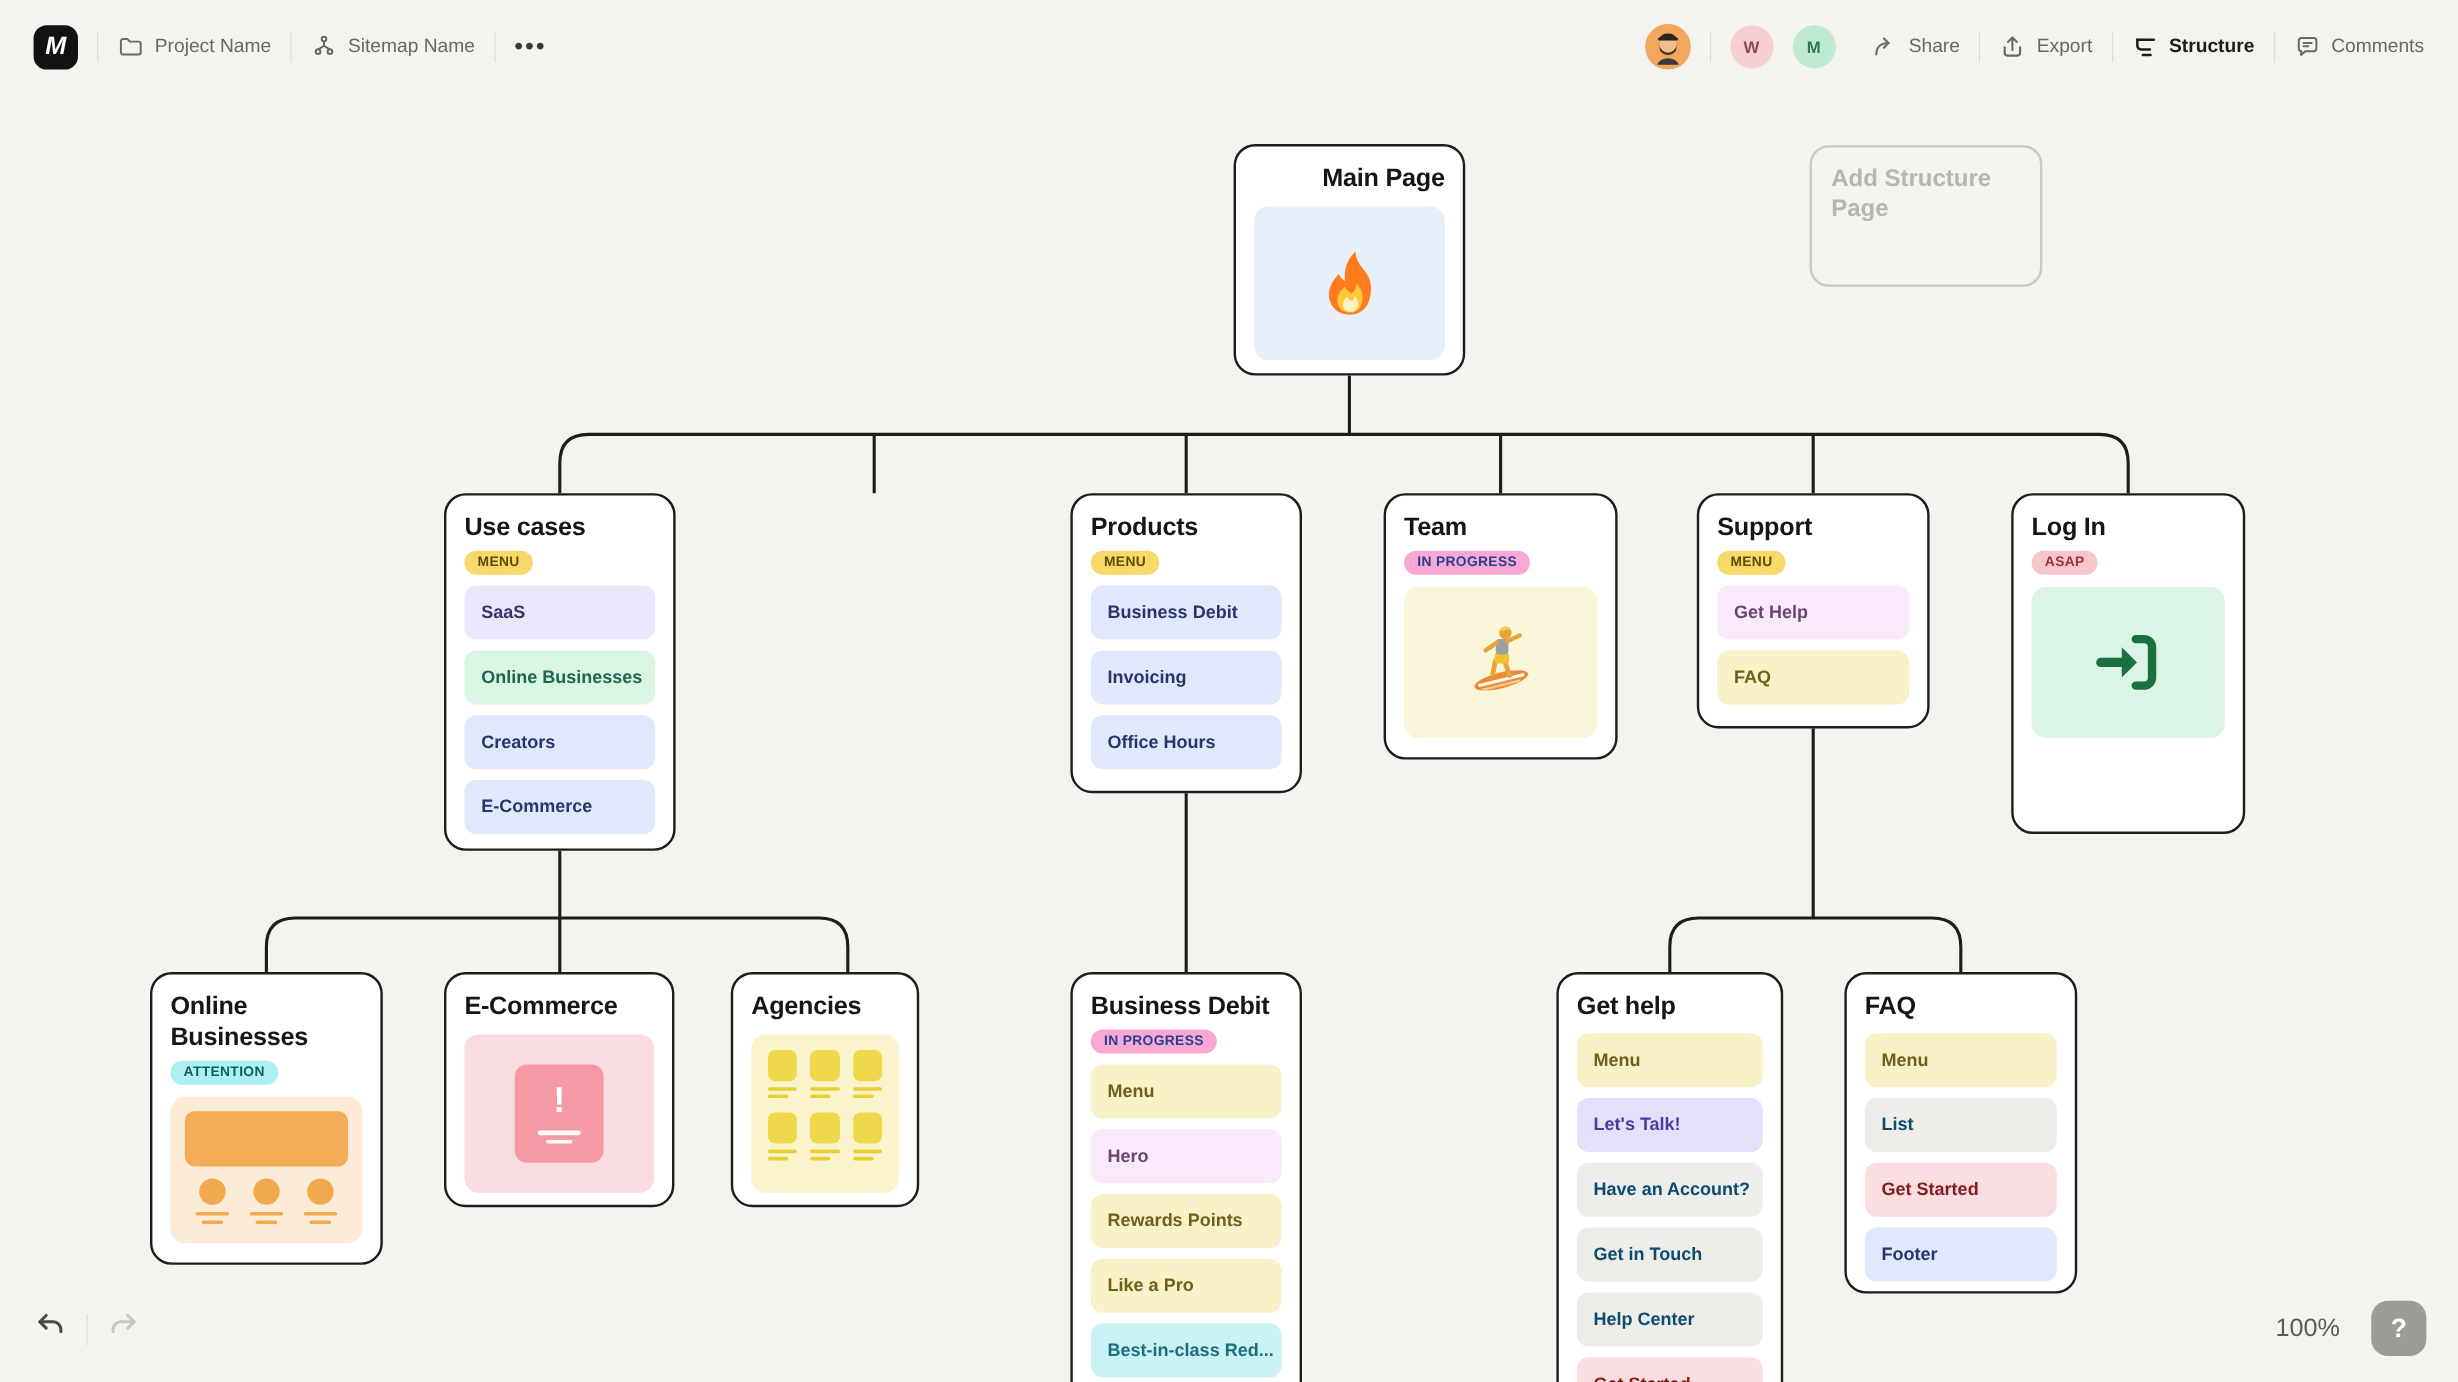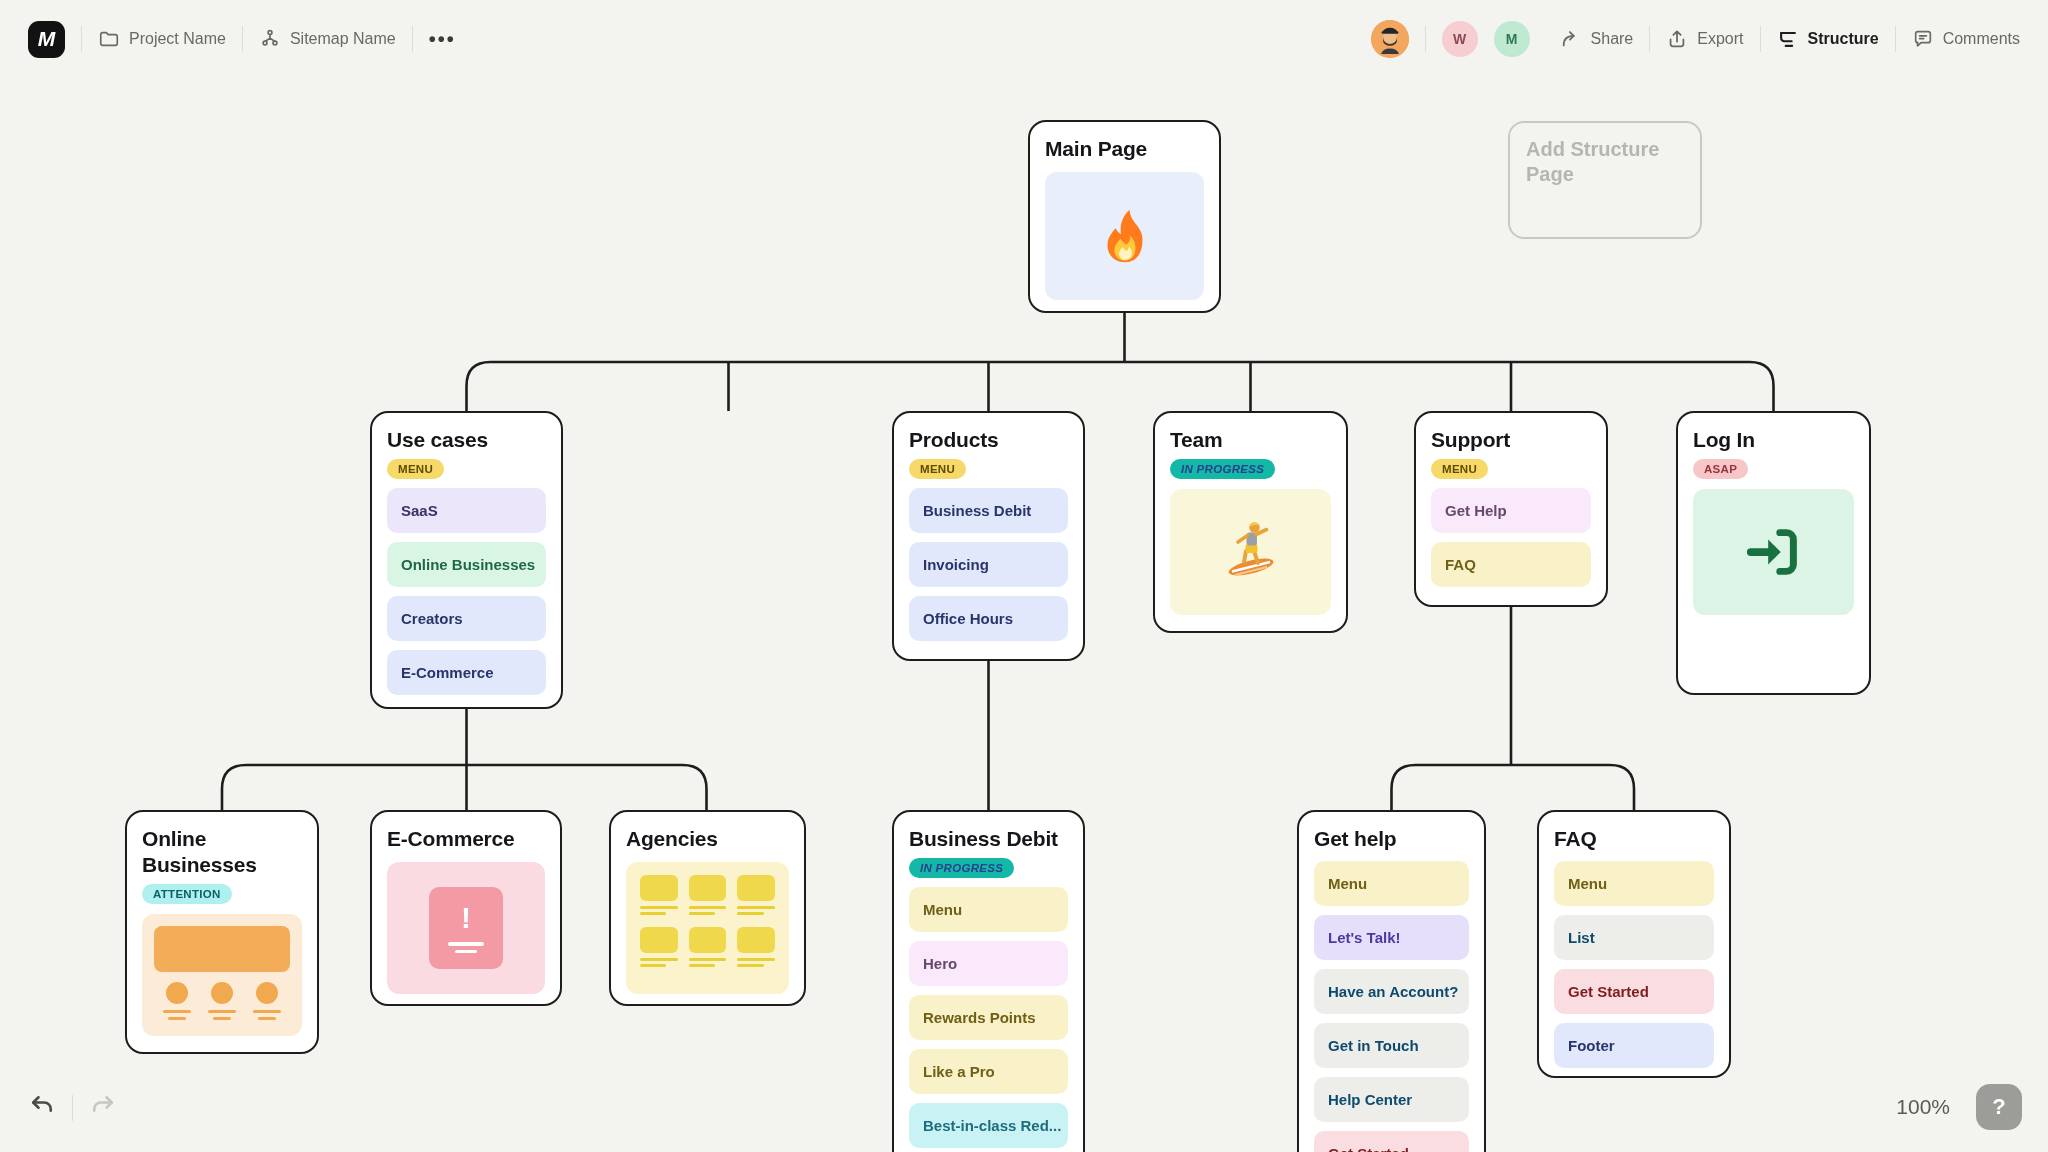--- a/index.html
+++ b/index.html
@@ -18,21 +18,21 @@
   .av{width:36px;height:36px;border-radius:50%;display:flex;align-items:center;justify-content:center;font-size:14px;font-weight:700;}
   .av-photo{width:38px;height:38px;background:#f2a65e;overflow:hidden;}
   .av-w{background:#f6ced2;color:#8a4a50;}
   .av-m{background:#bfe9d0;color:#2d7a52;}
 
   
   .card{position:absolute;background:#fff;border:2.6px solid #1d1d1b;border-radius:18px;padding:14px 15px;box-sizing:border-box;}
   .card h3{margin:0;font-size:21px;line-height:26px;font-weight:700;color:#16161a;letter-spacing:-0.2px;}
   .badge{display:inline-block;margin-top:6px;padding:4px 11px;border-radius:999px;font-size:11.5px;font-weight:700;letter-spacing:.3px;}
   .b-yellow{background:#f6d968;color:#5f4b00;}
-  .b-blue{background:#14b8a6;color:#27418f;font-style:italic;}
+  .b-blue{background:#f9a8d4;color:#27418f;}
   .b-red{background:#f7c6c9;color:#97353d;}
   .b-cyan{background:#aeeff0;color:#0d5f60;}
   .item{margin-top:9px;padding:13px 14px;border-radius:10px;font-size:15px;line-height:19px;font-weight:700;white-space:nowrap;overflow:hidden;cursor:pointer;}
   .i-lavender{background:#ece6fb;color:#3a3168;}
   .i-mint{background:#d9f6e5;color:#20674a;}
   .i-peri{background:#e1e8fb;color:#28356b;}
   .i-pinkpurple{background:#fae8fb;color:#65486b;}
   .i-yellow{background:#f9f1c8;color:#6f5f17;}
   .i-purple{background:#e6dffc;color:#4b3ba0;}
   .i-gray{background:#ededea;color:#0c4a6e;}
@@ -149,21 +149,21 @@
             <svg width="22" height="22" viewBox="0 0 24 24" stroke="#686864" stroke-width="1.8" fill="none" stroke-linecap="round" stroke-linejoin="round">
               <path d="M4 6.5A2.5 2.5 0 0 1 6.5 4h11A2.5 2.5 0 0 1 20 6.5v7a2.5 2.5 0 0 1-2.5 2.5H10l-4 3.4V16h.5A2.5 2.5 0 0 1 4 13.5z"></path>
               <path d="M8.3 8.6h7.4 M8.3 11.6h4.4"></path>
             </svg>
           </span>
         <span>Comments</span>
       </div>
     </div>
   </div>
 
-  <div class="card" style="left:1028px;top:120px;width:193px;height:193px;">
+  <div class="card" style="left:1028px;top:120px;width:193px;height:193px;text-align:right;">
     <h3>Main Page</h3>
     <div class="thumb" style="height:128px;background:#e9eefb;">
       <svg width="56" height="56" viewBox="0 0 32 32">
           <path fill="#ff7b1c" d="M16 31c-5.8 0-10-4-10-9.6 0-4.5 2.6-7.4 4.7-9.8.6 1.5 1.6 2.7 3 3.4C13 10 14.2 5 18.6 1c.3 3.8 1.9 6 3.6 8.1 1.9 2.4 3.8 4.9 3.8 9.3C26 26.6 21.8 31 16 31z"></path>
           <path fill="#ffc93c" d="M16 30c-3.4 0-6-2.4-6-5.8 0-2.9 1.8-4.6 3.4-6.6 1 1.7 2.2 2.6 3.4 3.3 1.5-1.2 2.3-2.8 2.2-5 2 2.1 3 4.4 3 7C22 27.4 19.4 30 16 30z"></path>
           <path fill="#fff3c4" d="M16 29.6c-1.9 0-3.4-1.4-3.4-3.3 0-1.6 1-2.7 2-3.9.6 1 1.4 1.7 2.4 2.2.8-.7 1.2-1.5 1.3-2.6 1 1.2 1.6 2.5 1.6 4 0 2.1-1.6 3.6-3.9 3.6z"></path>
         </svg>
     </div>
   </div>
 
@@ -255,21 +255,21 @@
     <h3>E-Commerce</h3>
     <div class="thumb" style="height:132px;background:#fadbe2;">
       <div style="width:74px;height:82px;border-radius:10px;background:#f49aa5;display:flex;flex-direction:column;align-items:center;justify-content:center;">
         <div style="color:#fff;font-size:30px;font-weight:700;line-height:30px;">!</div>
         <div class="wf-line" style="width:36px;height:3.5px;background:#fff;margin-top:9px;"></div>
         <div class="wf-line" style="width:22px;height:3.5px;background:#fff;margin-top:4px;"></div>
       </div>
     </div>
   </div>
 
-  <div class="card" style="left:609px;top:810px;width:197px;height:196px;">
+  <div class="card" style="left:609px;top:810px;width:157px;height:196px;">
     <h3>Agencies</h3>
     <div class="thumb" style="height:132px;background:#faf3cb;display:block;padding:13px 14px;box-sizing:border-box;">
       <div style="display:grid;grid-template-columns:1fr 1fr 1fr;gap:12px 11px;">
         <div>
             <div class="wf-block" style="height:26px;background:#f0d84c;border-radius:6px;"></div>
             <div class="wf-line" style="height:3px;background:#e9cf33;margin-top:5px;"></div>
             <div class="wf-line" style="height:3px;background:#e9cf33;margin-top:3px;width:70%;"></div>
           </div>
         <div>
             <div class="wf-block" style="height:26px;background:#f0d84c;border-radius:6px;"></div>

